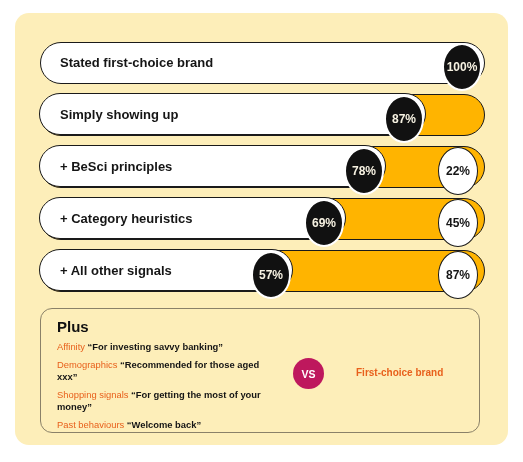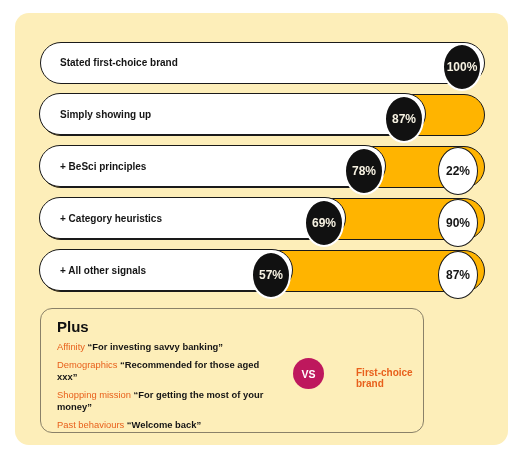--- a/index.html
+++ b/index.html
@@ -49,21 +49,21 @@
     border:1.5px solid #1a1a1a;
     border-radius:21px;
     box-sizing:border-box;
     z-index:2;
   }
   .bar-label{
     position:absolute;
     left:20px;top:0;
     height:42px;
     line-height:42px;
-    font-size:10px;
+    font-size:13px;
     font-weight:600;
     color:#151515;
     white-space:nowrap;
     z-index:4;
   }
   .badge{
     position:absolute;
     top:1px;
     width:40px;height:48px;
     border-radius:50%;
@@ -82,21 +82,21 @@
   }
   .badge.light{
     background:#ffffff;
     color:#151515;
     border:1.5px solid #1a1a1a;
   }
   
   #plus-panel{
     position:absolute;
     left:25px;top:295px;
-    width:384px;height:125px;
+    width:440px;height:125px;
     border:1.2px solid #8a8168;
     border-radius:12px;
     box-sizing:border-box;
   }
   #plus-title{
     position:absolute;
     left:16px;top:9px;
     font-size:15px;
     font-weight:700;
     color:#111111;
@@ -160,36 +160,36 @@
         <div class="bar-fill" style="width: 347px;"></div>
         <div class="bar-label">+ BeSci principles</div>
         <div class="badge dark" style="left: 304px;">78%</div>
         <div class="badge light" style="left: 398px;">22%</div>
       </div>
       <div class="bar-row">
         <div class="bar-track"></div>
         <div class="bar-fill" style="width: 307px;"></div>
         <div class="bar-label">+ Category heuristics</div>
         <div class="badge dark" style="left: 264px;">69%</div>
-        <div class="badge light" style="left: 398px;">90%</div>
+        <div class="badge light" style="left: 398px;">45%</div>
       </div>
       <div class="bar-row">
         <div class="bar-track"></div>
         <div class="bar-fill" style="width: 254px;"></div>
         <div class="bar-label">+ All other signals</div>
         <div class="badge dark" style="left: 211px;">57%</div>
         <div class="badge light" style="left: 398px;">87%</div>
       </div>
     </div>
 
   <div id="plus-panel">
     <div id="plus-title">Plus</div>
     <div id="plus-list">
         <div class="plus-item"><span class="plus-key">Affinity</span><span> “For investing savvy banking”</span></div>
         <div class="plus-item"><span class="plus-key">Demographics</span><span> “Recommended for those aged xxx”</span></div>
-        <div class="plus-item"><span class="plus-key">Shopping mission</span><span> “For getting the most of your money”</span></div>
+        <div class="plus-item"><span class="plus-key">Shopping signals</span><span> “For getting the most of your money”</span></div>
         <div class="plus-item"><span class="plus-key">Past behaviours</span><span> “Welcome back”</span></div>
       </div>
     <div id="vs-badge">VS</div>
     <div id="vs-right-label">First-choice brand</div>
   </div>
 
 </div>
 
 </body></html>

